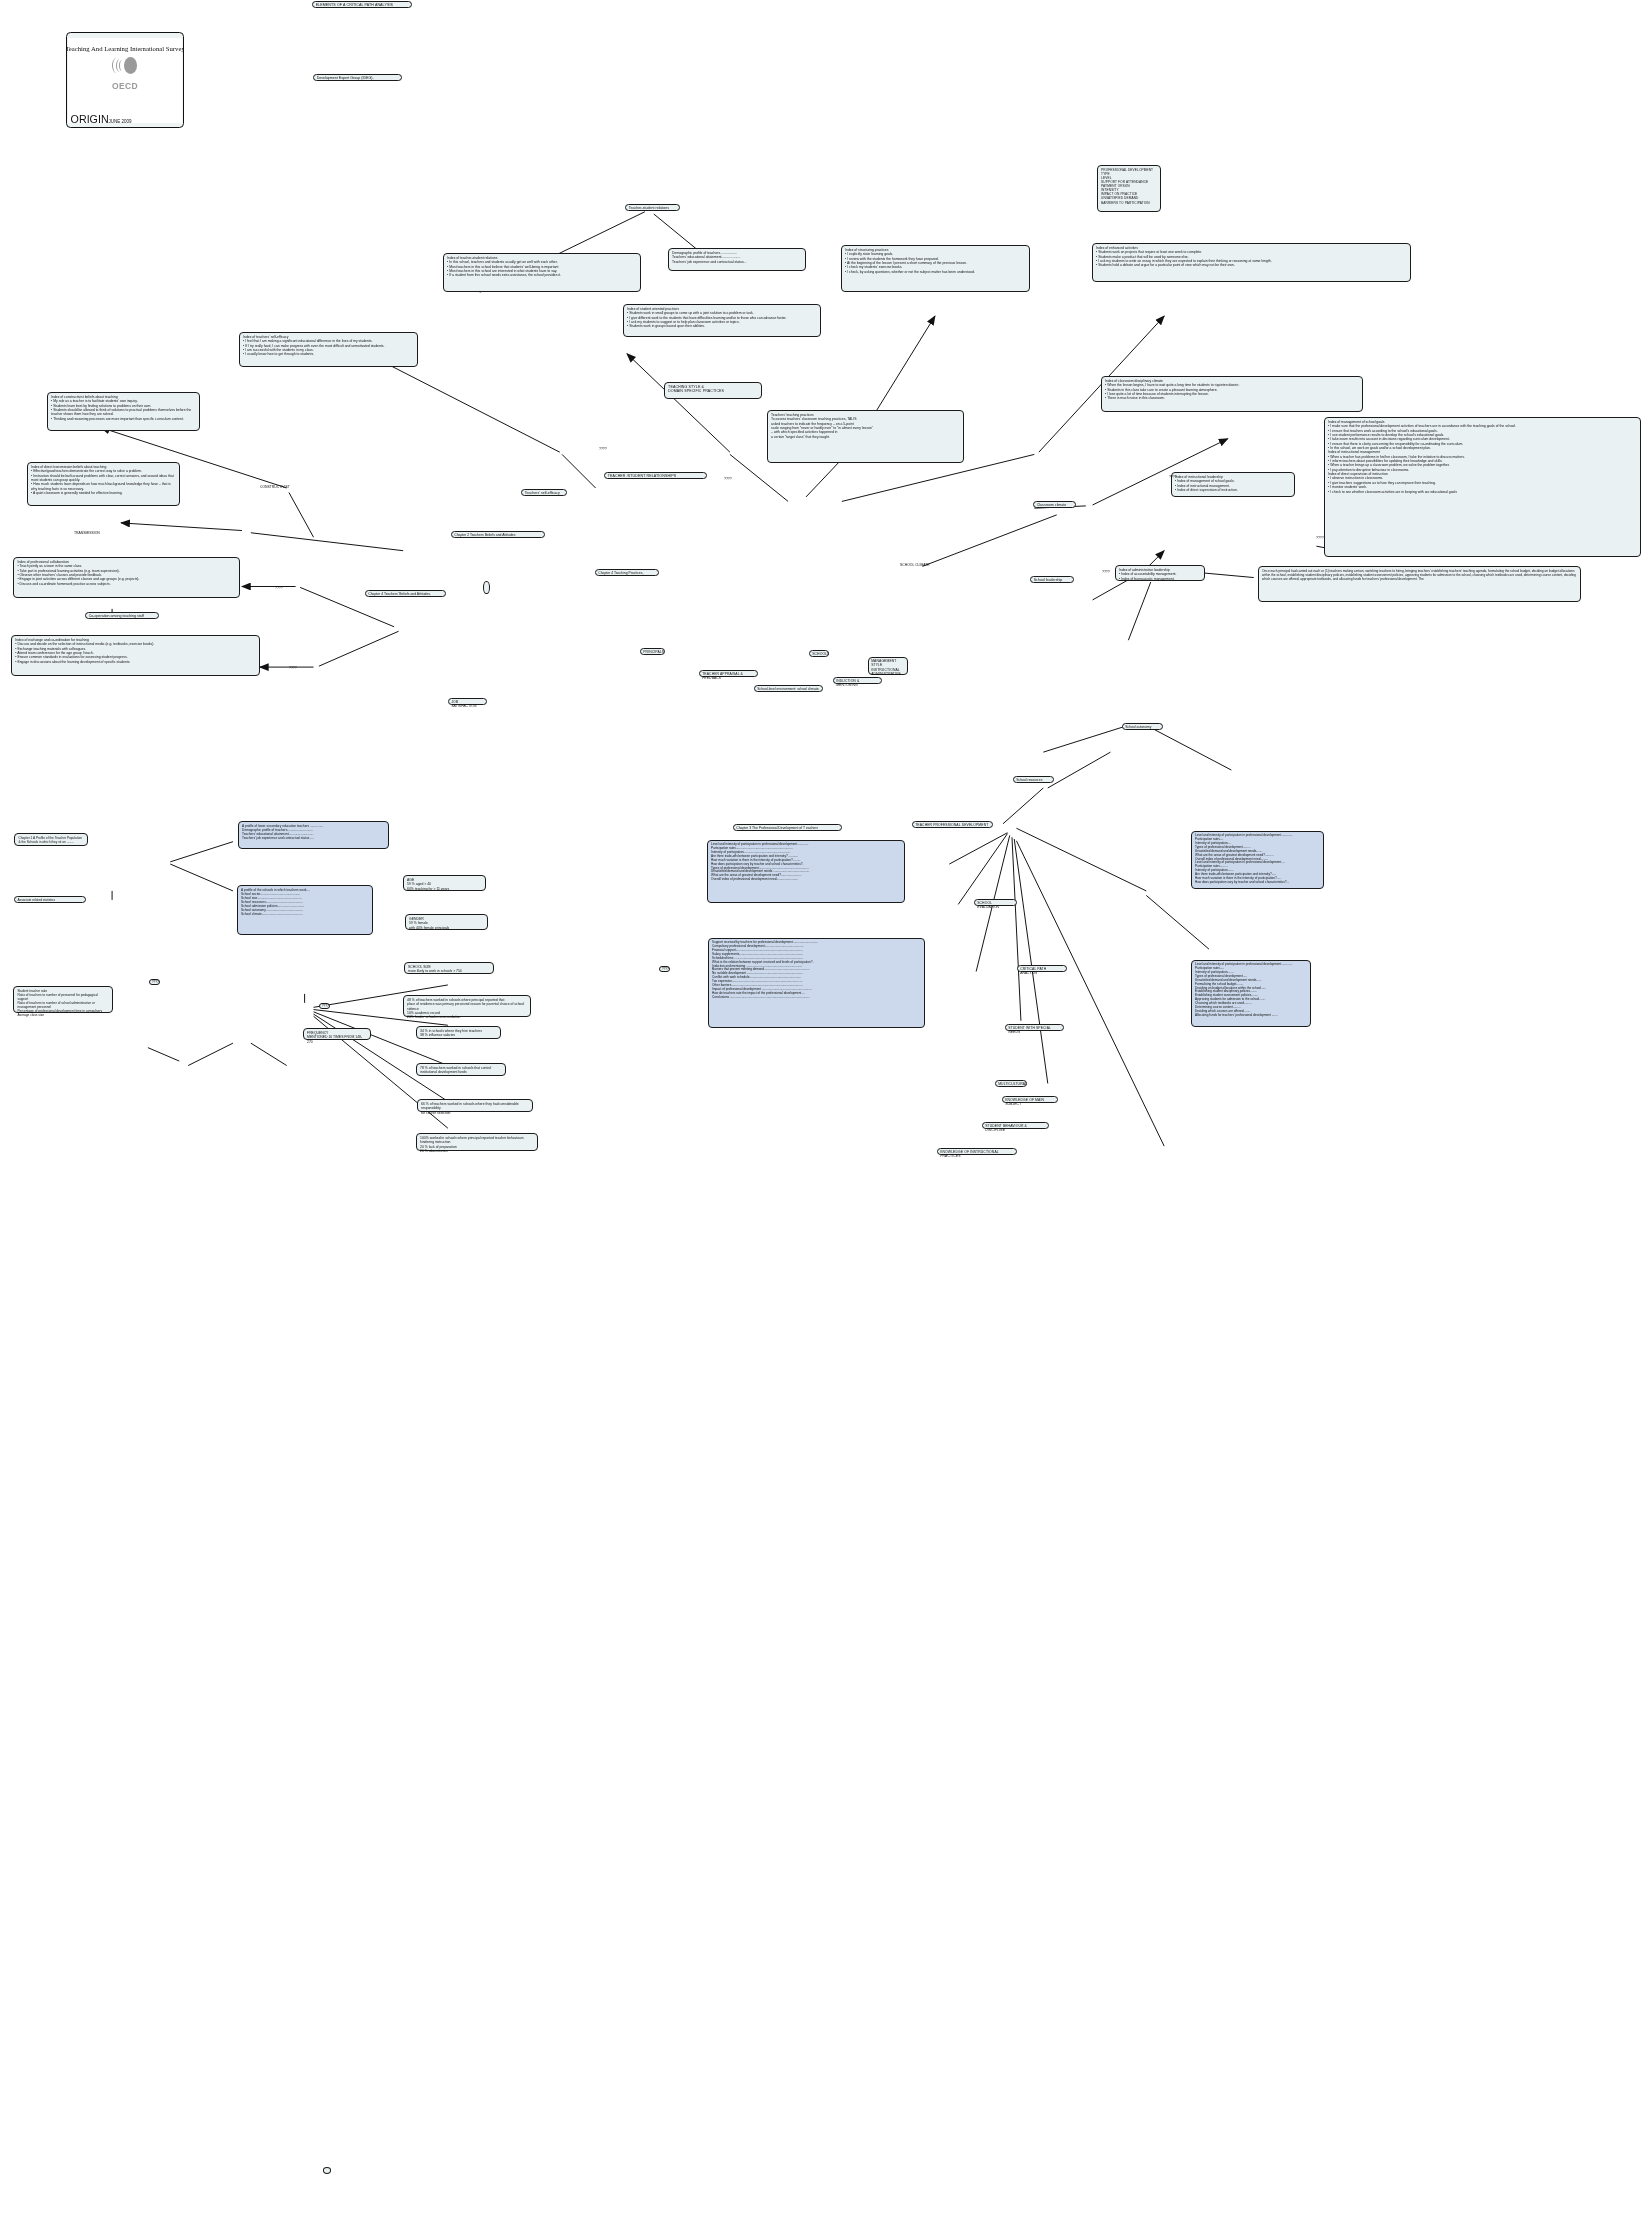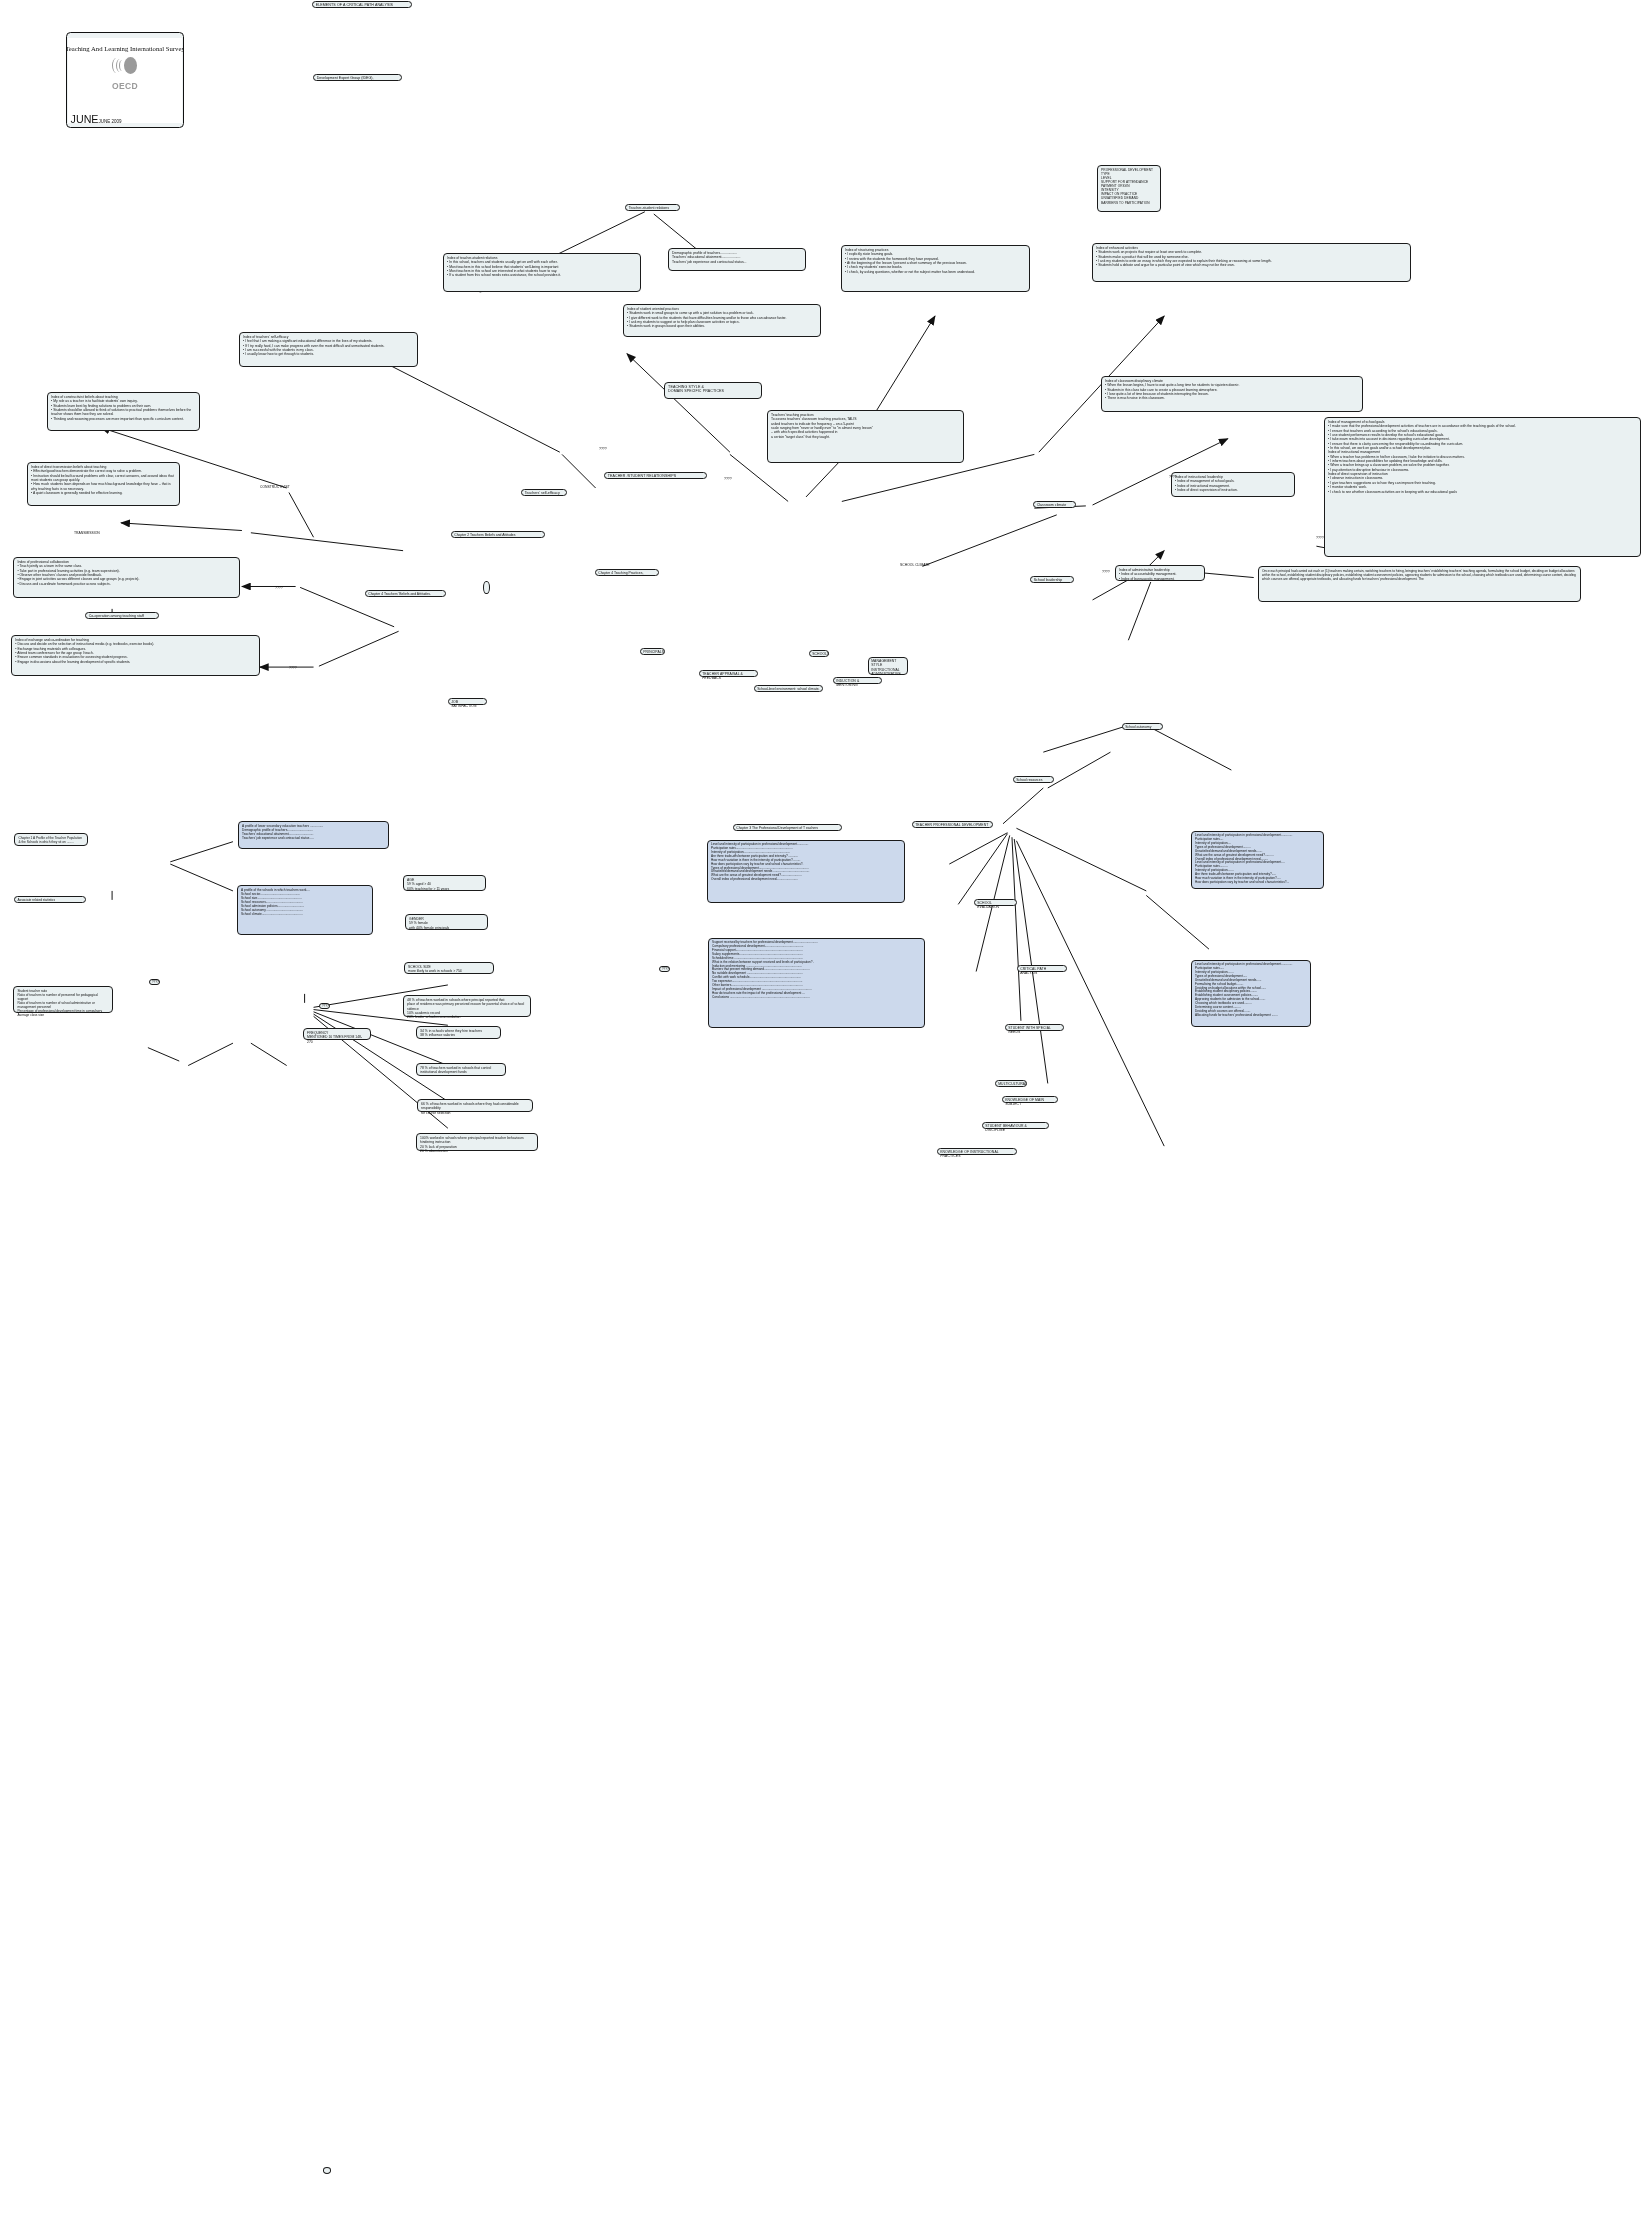--- a/index.html
+++ b/index.html
@@ -148,21 +148,21 @@
       <div class="logo-title">Teaching And Learning International Survey</div>
       <div class="oecd-mark">
         <div class="arc a1"></div>
           <div class="arc a2"></div>
           <div class="arc a3"></div>
         <div class="ball"></div>
       </div>
       <div class="oecd-word">OECD</div>
     </div>
     <div class="talis">
-      <span style="font-size:10.7px">JUNE</span><span>JUNE 2009</span>
+      <span style="font-size:10.7px">ORIGIN</span><span>JUNE 2009</span>
     </div>
   </div>
 
   <div class="node caps" style="left:312px;top:1.3px;width:100px;height:6.7px;font-size:3.6px;padding:0.9px 2.7px;">ELEMENTS OF A CRITICAL PATH ANALYSIS</div>
 
   <div class="node" style="left:313px;top:74px;width:89px;height:6.7px;font-size:3.6px;padding:0.9px 2.7px;">Development Expert Group (IDEG),</div>
 
   <div class="node" style="left:625px;top:204px;width:55px;height:7.2px;font-size:3.6px;padding:1.3px 2.7px;">Teacher-student relations</div>
 
   <div class="node" style="left:443px;top:253px;width:198px;height:39px;font-size:3.4px;">Index of teacher-student relations

